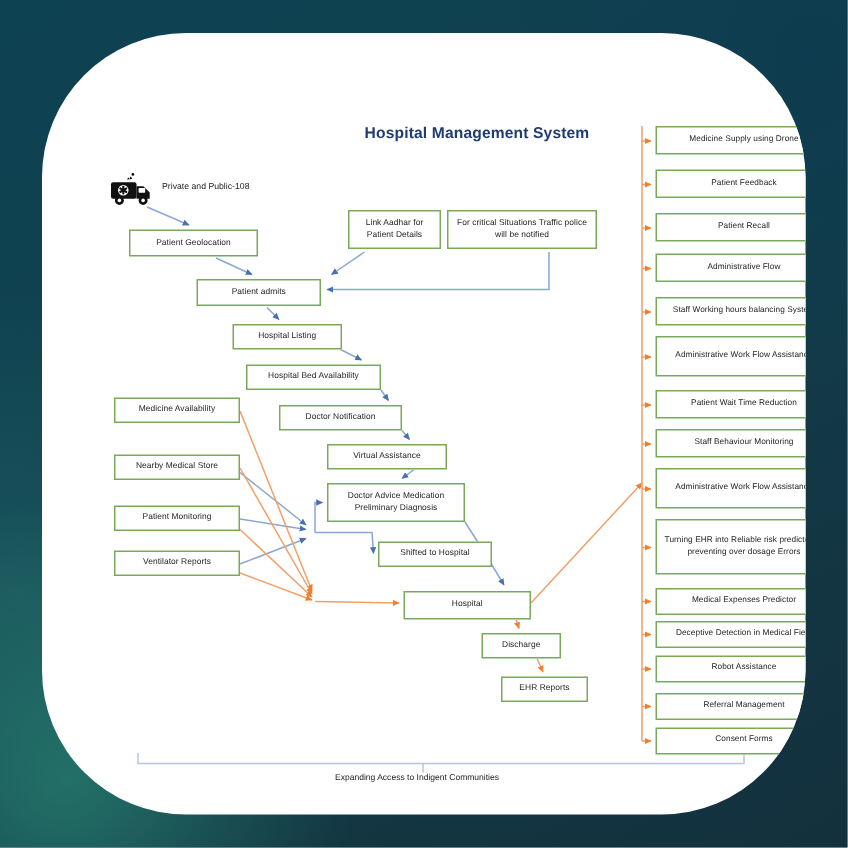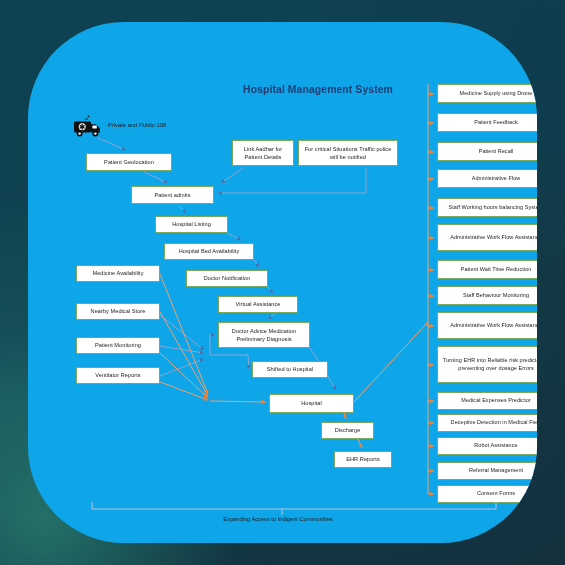--- a/index.html
+++ b/index.html
@@ -12,21 +12,21 @@
   #bg-layer{
     position:absolute;inset:0;
     background:
       radial-gradient(circle at 8% 92%, rgba(46,150,125,.55) 0%, rgba(46,150,125,0) 26%),
       radial-gradient(circle at 2% 70%, rgba(40,120,120,.35) 0%, rgba(40,120,120,0) 30%),
       radial-gradient(circle at 96% 6%, rgba(14,60,80,.9) 0%, rgba(14,60,80,0) 30%),
       linear-gradient(150deg,#0d4252 0%,#10414f 35%,#123a47 60%,#14303d 100%);
   }
   #card{
     position:absolute;left:28px;top:22px;width:509px;height:521px;
-    background:#0ea5e9;border-radius:96px 96px 96px 96px;
+    background:#ffffff;border-radius:96px 96px 96px 96px;
     overflow:hidden;
   }
   #stage{position:absolute;left:0;top:0;width:565px;height:565px;}
   svg#wires{position:absolute;left:0;top:0;width:565px;height:565px;pointer-events:none;}
 
   .node{
     position:absolute;box-sizing:border-box;
     border:1.3px solid #7aa95c;background:#ffffff;
     display:flex;align-items:center;justify-content:center;
     text-align:center;color:#1d1d1d;

